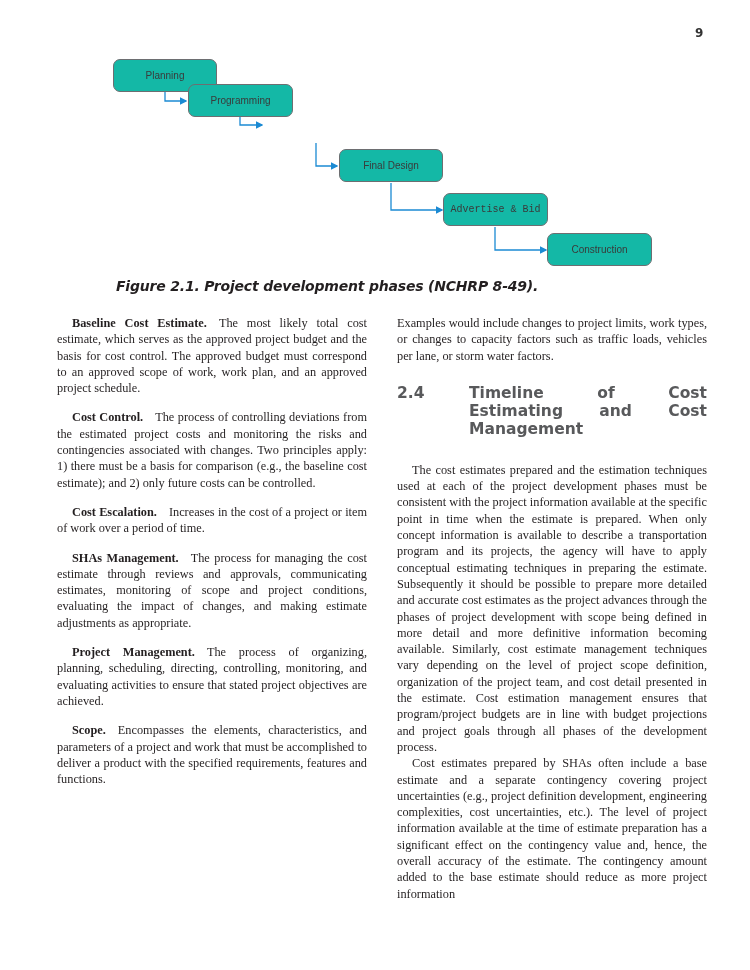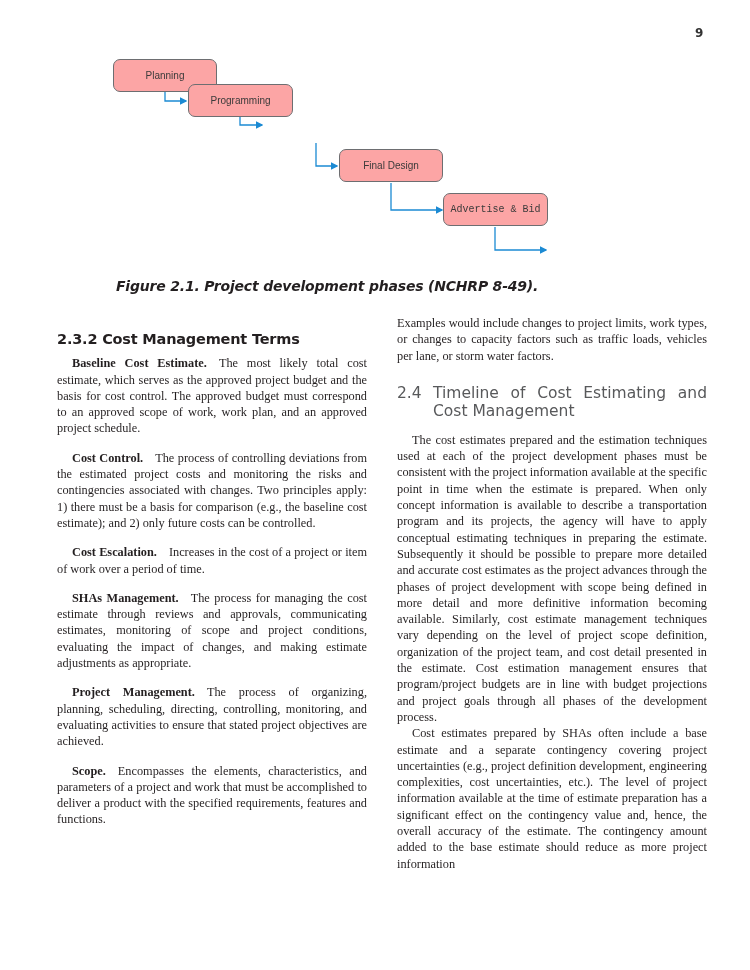--- a/index.html
+++ b/index.html
@@ -1,32 +1,32 @@
 <!DOCTYPE html>
 <html><head>
 <meta charset="utf-8">
 <style>
   html, body { margin: 0; padding: 0; background: #ffffff; }
   body { width: 750px; height: 970px; position: relative; overflow: hidden; color: #231f20; }
   .page-number { position: absolute; left: 695px; top: 26px; font-family: "DejaVu Sans", sans-serif; font-weight: bold; font-size: 12px; color: #333; }
   .diagram { position: absolute; left: 0; top: 0; width: 750px; height: 270px; }
-  .phase-box { position: absolute; height: 33px; background: #fca5a5; border: 1.5px solid #6d6e71; border-radius: 7px; box-sizing: border-box;
+  .phase-box { position: absolute; height: 33px; background: #14b8a6; border: 1.5px solid #6d6e71; border-radius: 7px; box-sizing: border-box;
     display: flex; align-items: center; justify-content: center; font-family: "Liberation Sans", sans-serif; font-size: 10px; color: #3a3a3a; }
   .connector { position: absolute; left: 0; top: 0; }
   .caption { position: absolute; left: 116px; top: 278px; font-family: "DejaVu Sans", sans-serif; font-style: italic; font-weight: bold; font-size: 14px; color: #231f20; letter-spacing: -0.2px; }
   .col { position: absolute; top: 315px; width: 310px; font-family: "Liberation Serif", serif; font-size: 12.3px; line-height: 16.3px; text-align: justify; }
   .col-left { left: 57px; }
   .col-right { left: 397px; }
   .para { margin: 0 0 13px 0; text-indent: 15px; hyphens: manual; }
   .para.cont { text-indent: 0; }
   .para.tight { margin-bottom: 0; }
   .term { font-weight: bold; }
   .term-sep { display: inline-block; width: 12px; }
   .h3 { font-family: "DejaVu Sans", sans-serif; font-weight: bold; font-size: 14.5px; color: #231f20; margin: 16px 0 8px 0; letter-spacing: -0.2px; }
-  .h2 { font-family: "DejaVu Sans", sans-serif; font-weight: normal; font-size: 15.5px; color: #58595b; margin: 20px 0 12px 0; line-height: 18px; display: flex; }
+  .h2 { font-family: "DejaVu Sans", sans-serif; font-weight: bold; font-size: 15.5px; color: #58595b; margin: 20px 0 24px 0; line-height: 18px; display: flex; gap: 36px; }
   .h2 .num { width: 36px; flex: none; }
 </style>
 </head>
 <body>
 
 <div class="page-number">9</div>
 
 <div class="diagram">
   <svg class="connector" width="750" height="270">
     <defs>
@@ -37,26 +37,26 @@
     <polyline points="165,92 165,101 186,101" fill="none" stroke="#1b8ad3" stroke-width="1.3" marker-end="url(#arr)"></polyline>
     <polyline points="240,117 240,125 262,125" fill="none" stroke="#1b8ad3" stroke-width="1.3" marker-end="url(#arr)"></polyline>
     <polyline points="316,143 316,166 337,166" fill="none" stroke="#1b8ad3" stroke-width="1.3" marker-end="url(#arr)"></polyline>
     <polyline points="391,183 391,210 442,210" fill="none" stroke="#1b8ad3" stroke-width="1.3" marker-end="url(#arr)"></polyline>
     <polyline points="495,227 495,250 546,250" fill="none" stroke="#1b8ad3" stroke-width="1.3" marker-end="url(#arr)"></polyline>
   </svg>
   <div class="phase-box" style="left:113px;top:59px;width:104px;">Planning</div>
   <div class="phase-box" style="left:188px;top:84px;width:105px;">Programming</div>
   <div class="phase-box" style="left:339px;top:149px;width:104px;text-align:right;">Final Design</div>
   <div class="phase-box" style="left:443px;top:193px;width:105px;font-family:Liberation Mono, monospace;">Advertise &amp; Bid</div>
+  <div class="phase-box" style="left:547px;top:233px;width:105px;">Construction</div>
 </div>
 
 <div class="caption">Figure 2.1.  Project development phases (NCHRP 8-49).</div>
 
 <div class="col col-left">
-  <div class="h3">2.3.2  Cost Management Terms</div>
   <p class="para">
     <span class="term">Baseline Cost Estimate.</span><span class="term-sep"></span><span>The most likely total cost estimate, which serves as the approved project budget and the basis for cost control. The approved budget must correspond to an approved scope of work, work plan, and an approved project schedule.</span>
   </p>
   <p class="para">
     <span class="term">Cost Control.</span><span class="term-sep"></span><span>The process of controlling deviations from the estimated project costs and monitoring the risks and contingencies associated with changes. Two principles apply: 1) there must be a basis for comparison (e.g., the baseline cost estimate); and 2) only future costs can be controlled.</span>
   </p>
   <p class="para">
     <span class="term">Cost Escalation.</span><span class="term-sep"></span><span>Increases in the cost of a project or item of work over a period of time.</span>
   </p>
   <p class="para">

